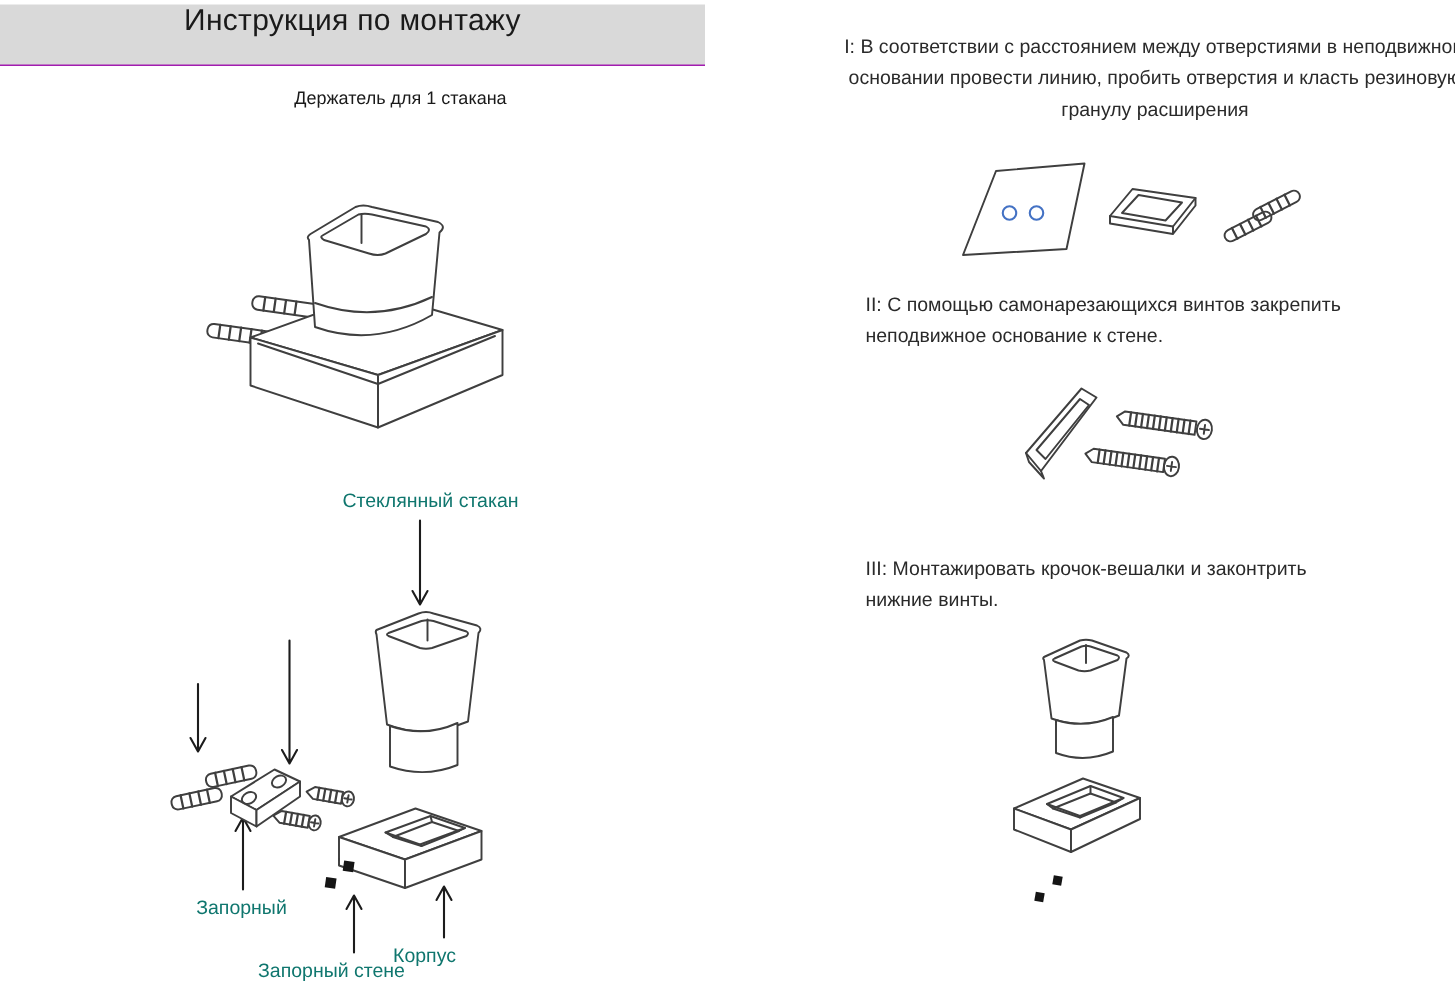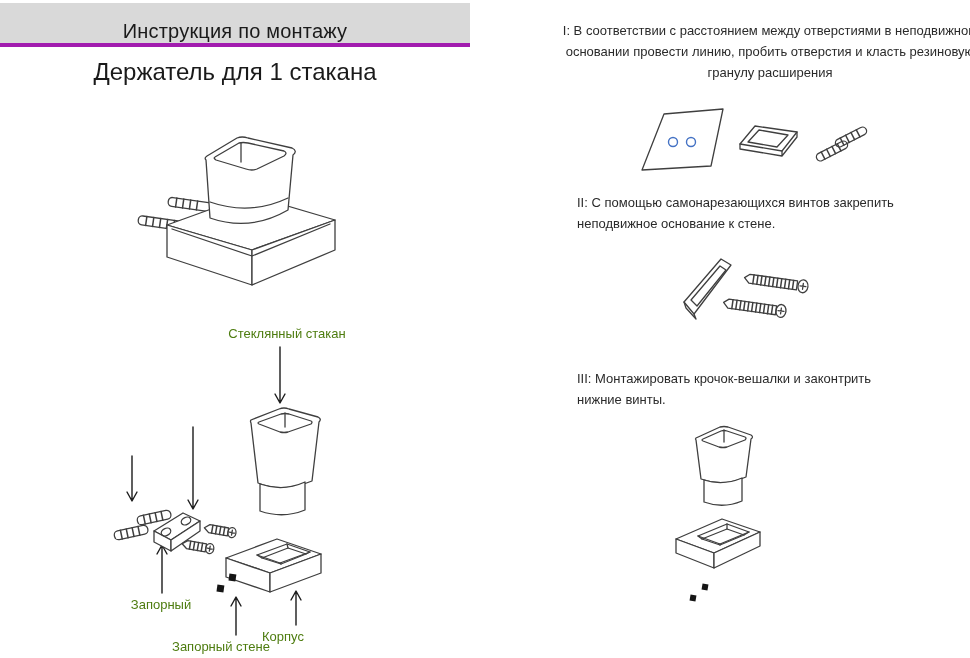--- a/index.html
+++ b/index.html
@@ -1,27 +1,27 @@
 <!DOCTYPE html>
 <html style="--banner-bg: #d9d9d9; --hole-blue: #4472c4; --line: #3f3f3f; --text: #262626;"><head>
 <meta charset="utf-8">
 <style>
   html,body{margin:0;padding:0;background:#fff;}
   .canvas{position:relative;width:970px;height:658px;background:#fff;overflow:hidden;
           font-family:"Liberation Sans",sans-serif;color:var(--text,#262626);}
   .banner{position:absolute;left:0;top:3px;width:470px;height:40px;
-          background:var(--banner-bg,#d9d9d9);border-bottom:4px solid #a21caf;
-          display:flex;align-items:flex-end;justify-content:center;}
+          background:var(--banner-bg,#d9d9d9);border-bottom:1px solid #a21caf;
+          display:flex;align-items:flex-start;justify-content:center;}
   .title{font-size:20px;color:#1a1a1a;letter-spacing:.2px;}
   .subtitle{position:absolute;left:0;top:58px;width:470px;text-align:center;
-            font-size:24px;color:#1a1a1a;}
+            font-size:12px;color:#1a1a1a;padding-left:32px;}
   .step{position:absolute;font-size:13px;line-height:21px;white-space:pre-line;color:#2a2a2a;}
   .step.c{text-align:center;}
   .fig{position:absolute;}
-  .lbl{position:absolute;font-size:13px;line-height:17px;white-space:pre-line;color:#4d7c0f;}
+  .lbl{position:absolute;font-size:13px;line-height:17px;white-space:pre-line;color:#0f766e;}
   .lbl.c{text-align:center;}
   
   .art path,.art rect,.art ellipse,.art circle,.art polygon{
       stroke:var(--line,#3f3f3f);stroke-width:1.3;fill:none;
       stroke-linejoin:round;stroke-linecap:round;}
   .art .lnw{fill:#fff;}
   .art .blue{stroke:var(--hole-blue,#4472c4);stroke-width:1.4;}
   .art .solid{fill:#151515;stroke:none;}
   .art .ar{stroke:#1c1c1c;stroke-width:1.4;fill:none;}
   .art .rib{stroke-width:1.5;}

